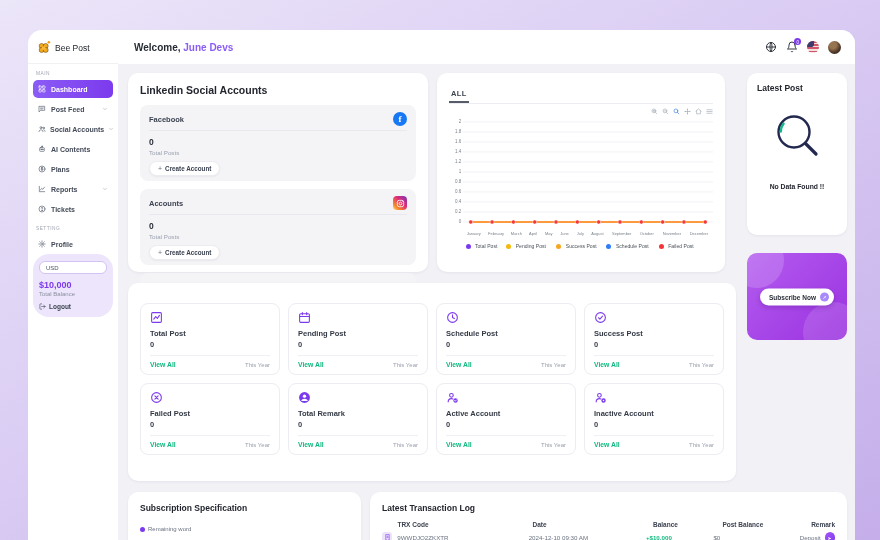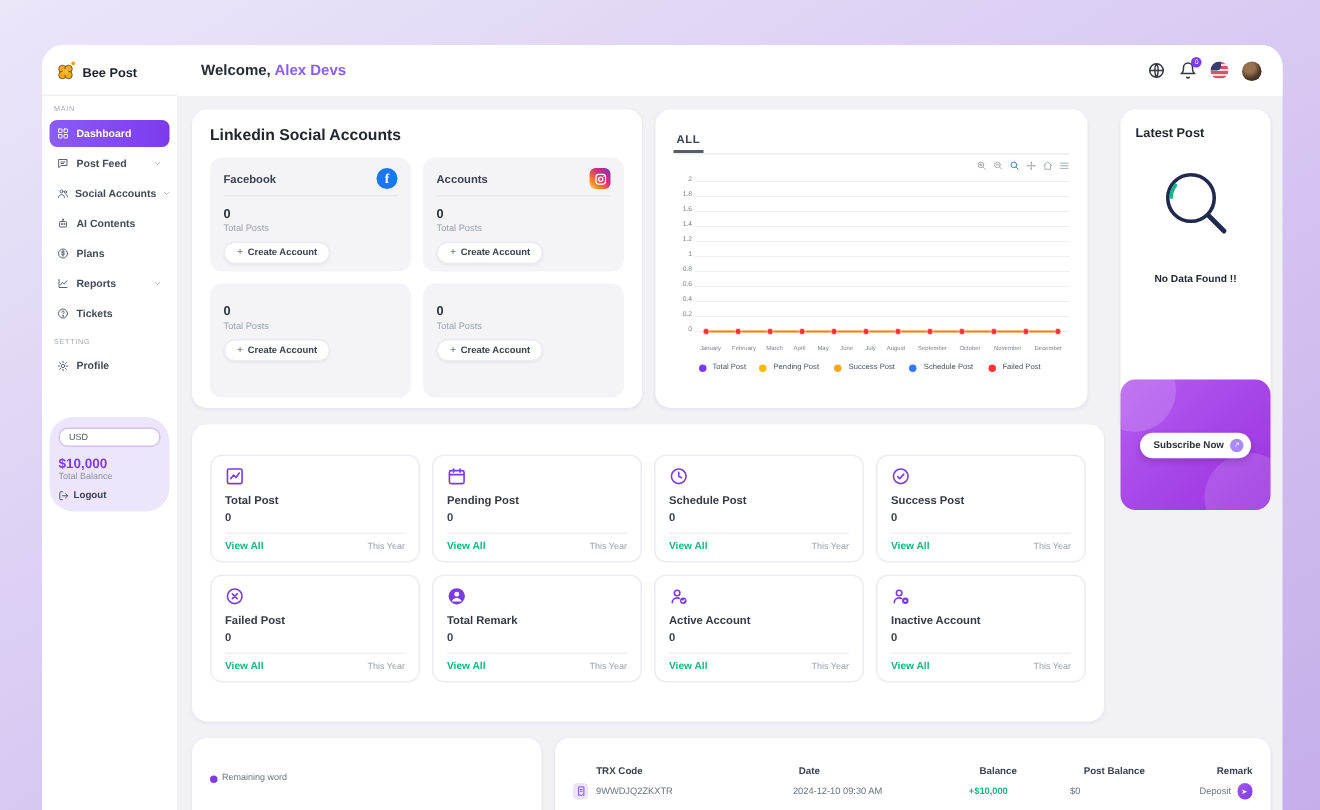--- a/index.html
+++ b/index.html
@@ -3,31 +3,31 @@
 <meta charset="utf-8">
 <style>
   *{box-sizing:border-box;margin:0;padding:0}
   html,body{width:880px;height:540px;overflow:hidden}
   body{font-family:"Liberation Sans",sans-serif;background:linear-gradient(150deg,#ece6f9 0%,#dccff4 40%,#c5aeea 100%);position:relative;-webkit-font-smoothing:antialiased}
   .card{background:#fff;border-radius:10px;box-shadow:0 1px 3px rgba(20,20,43,.06)}
   
   .sidebar{position:absolute;left:28px;top:30px;width:90px;height:510px;background:#fff;border-radius:14px 0 0 0;display:flex;flex-direction:column}
   .logo-row{display:flex;align-items:center;gap:4px;padding:10px 8px 8px;border-bottom:1px solid #f1f1f4}
   .logo-row svg{width:15px;height:15px}
-  .brand-name{font-size:8.5px;font-weight:700;color:#21242c}
+  .brand-name{font-size:8.5px;font-weight:400;color:#21242c}
   .nav-section{font-size:6px;transform-origin:left;transform:scale(.8);color:#a3a8b3;letter-spacing:.6px;padding:7px 10px 2px}
   .nav-item{display:flex;align-items:center;gap:4px;height:18px;margin:1px 5px;padding:0 5px;border-radius:5px;color:#434a57;cursor:pointer}
   .nav-item .nav-ic{display:inline-flex;width:9px;color:#596270}
   .nav-item .nav-ic svg{width:8px;height:8px}
   .nav-label{font-size:7px;font-weight:600;white-space:nowrap}
   .nav-chev{margin-left:auto;color:#9aa1ac;display:inline-flex}
   .nav-chev svg{width:6px;height:6px}
   .nav-item.active{background:linear-gradient(90deg,#8b5cf6,#7c3aed);color:#fff}
   .nav-item.active .nav-ic{color:#fff}
-  .wallet{margin:24px 5px 0;background:#ece5fb;border-radius:16px;padding:7px 6px}
+  .wallet{margin:0 5px 0;background:#ece5fb;border-radius:16px;padding:7px 6px}
   .usd-select{display:flex;align-items:center;height:13px;background:#fff;border:1px solid #d3c2f3;border-radius:6px;padding:0 6px;font-size:6px;color:#4b5563;cursor:pointer}
   .wallet-balance{margin-top:6px;font-size:9px;font-weight:700;color:#7c3aed}
   .wallet-label{margin-top:1px;font-size:6px;color:#8b90a0}
   .logout-row{display:flex;align-items:center;gap:3px;margin-top:6px;color:#3c4350;cursor:pointer}
   .logout-row svg{width:7px;height:7px}
   .logout-label{font-size:6.5px;font-weight:600}
   
   .main{position:absolute;left:118px;top:30px;width:737px;height:510px;background:#f2f1f6;border-radius:0 14px 0 0}
   .topbar{position:absolute;left:0;top:0;width:100%;height:34px;background:#fff;border-radius:0 14px 0 0;display:flex;align-items:center;padding:0 14px 0 16px}
   .welcome{font-size:10px;font-weight:700;color:#272b33}
@@ -36,21 +36,21 @@
   .tico{display:inline-flex;color:#32373f;cursor:pointer;position:relative}
   .tico svg{width:12px;height:12px}
   .badge{position:absolute;top:-3px;right:-3px;width:7px;height:7px;border-radius:50%;background:#7c3aed;color:#fff;display:flex;align-items:center;justify-content:center}
   .badge span{font-size:6px;transform:scale(.75)}
   .flag{width:12px;height:12px;border-radius:50%;background:repeating-linear-gradient(180deg,#d2566b 0 1.7px,#f4dede 1.7px 3.2px);position:relative;overflow:hidden;cursor:pointer}
   .flag::after{content:"";position:absolute;left:0;top:0;width:55%;height:52%;background:#3c3b6e;border-radius:0 0 45% 0}
   .avatar{width:13px;height:13px;border-radius:50%;background:radial-gradient(circle at 38% 32%,#96744f 0 28%,#52392a 60%,#17120f 100%);cursor:pointer}
   
   .social-card{position:absolute;left:10px;top:43px;width:300px;height:199px;padding:11px 12px}
   .sec-title{font-size:10.5px;font-weight:700;color:#23262e}
-  .soc-grid{margin-top:9px;display:grid;grid-template-columns:1fr 1fr;gap:8px}
+  .soc-grid{margin-top:9px;display:grid;grid-template-columns:1fr;gap:8px}
   .soc-tile{background:#f4f4f7;border-radius:8px;padding:7px 9px 8px;height:76px}
   .soc-head{display:flex;align-items:flex-start;justify-content:space-between;border-bottom:1px solid #e8e8ee;padding-bottom:4px}
   .soc-name{font-size:7.5px;font-weight:700;color:#3c4250;padding-top:3px}
   .sb{display:flex;align-items:center;justify-content:center;width:14px;height:14px;border-radius:4px;font-weight:700;color:#fff}
   .sb.fb{background:#1877F2;border-radius:50%;font-size:9px;font-family:"Liberation Serif",serif}
   .sb.ig{background:linear-gradient(45deg,#ffd776,#f58529 25%,#dd2a7b 60%,#8134af 95%)}
   .sb.ig svg{width:9px;height:9px}
   .sb.tw{background:transparent}
   .sb.tw svg{width:10px;height:10px}
   .sb.li{background:#0A66C2;font-size:7px;border-radius:3px}
@@ -74,21 +74,21 @@
   .dataline{fill:none;stroke-width:1.3}
   .marker{stroke:#fff;stroke-width:.5}
   .x-labels{display:flex;margin-left:14px;height:9px}
   .xtick{flex:1;display:flex;justify-content:center}
   .xtick span{font-size:6px;transform:scale(.66);white-space:nowrap;color:#7b828c}
   .chart-legend{display:flex;justify-content:center;gap:7px;margin-top:4px}
   .legend-item{display:inline-flex;align-items:center;gap:2px;cursor:pointer}
   .legend-item .ldot{width:5px;height:5px;border-radius:50%}
   .legend-item span:last-child{font-size:6px;transform:scale(.85);color:#4b5158;white-space:nowrap}
   
-  .latest-post{position:absolute;left:629px;top:43px;width:100px;height:215px;padding:10px}
+  .latest-post{position:absolute;left:629px;top:43px;width:100px;height:162px;padding:10px}
   .rc-title{font-size:8.5px;font-weight:700;color:#23262e}
   .mag-wrap{display:flex;justify-content:center;margin-top:16px}
   .nodata{margin-top:18px;text-align:center;font-size:6.8px;font-weight:700;color:#23262e}
   .subscribe-card{position:absolute;left:629px;top:223px;width:100px;height:87px;border-radius:10px;background:linear-gradient(135deg,#b45cf0 0%,#9b32e0 100%);overflow:hidden}
   .subscribe-card::before{content:"";position:absolute;left:-18px;top:-20px;width:55px;height:55px;border-radius:50%;background:rgba(255,255,255,.16)}
   .subscribe-card::after{content:"";position:absolute;right:-16px;bottom:-22px;width:60px;height:60px;border-radius:50%;background:rgba(255,255,255,.13)}
   .sub-btn{position:absolute;left:50%;top:50%;transform:translate(-50%,-50%);display:flex;align-items:center;gap:4px;background:#fff;border-radius:999px;padding:4px 5px 4px 9px;cursor:pointer;z-index:2;box-shadow:0 2px 5px rgba(60,8,110,.25)}
   .sub-btn .sub-label{font-size:6.5px;font-weight:700;color:#2b2f38;white-space:nowrap}
   .sub-btn .arrow-circle{width:9px;height:9px;border-radius:50%;background:#a78bfa;color:#fff;display:flex;align-items:center;justify-content:center}
   .sub-btn .arrow-circle span{font-size:6px;transform:scale(.8)}
@@ -257,21 +257,21 @@
         </span>
       <span class="logout-label">Logout</span>
     </div>
   </div>
 </aside>
 
 <main class="main">
 
   <div class="topbar">
     <div class="welcome">
-      <span>Welcome,</span> <span class="uname">Alex Devs</span>
+      <span>Welcome,</span> <span class="uname">June Devs</span>
     </div>
     <div class="topbar-icons">
       <span class="tico">
           <svg viewBox="0 0 24 24" fill="none" stroke="currentColor" stroke-width="2" stroke-linecap="round" stroke-linejoin="round">
             <circle cx="12" cy="12" r="9"></circle>
             <path d="M3 12h18M12 3c3 3.5 3 14 0 18M12 3c-3 3.5-3 14 0 18"></path>
           </svg>
         </span>
       <span class="tico">
         <span style="display:inline-flex">
@@ -627,27 +627,29 @@
         <div class="ov-value">0</div>
         <div class="ov-foot">
             <span class="ov-link">View All</span>
             <span class="ov-period">This Year</span>
           </div>
       </div>
     </div>
   </section>
 
   <section class="card spec-card">
+    <div class="rc-title">Subscription Specification</div>
     <div class="spec-legend">
       <span class="spec-dot" id="spec-dot" style="background: rgb(124, 58, 237);"></span>
       <span class="spec-label">Remaining word</span>
     </div>
   </section>
 
   <section class="card trx-card">
+    <div class="rc-title">Latest Transaction Log</div>
     <div class="trx-head">
       <span class="c-ic"></span>
       <span class="trx-col c-trx">TRX Code</span>
       <span class="trx-col c-date">Date</span>
       <span class="trx-col c-bal">Balance</span>
       <span class="trx-col c-post">Post Balance</span>
       <span class="trx-col c-rem">Remark</span>
     </div>
     <div class="trx-row">
       <span class="row-ic">

